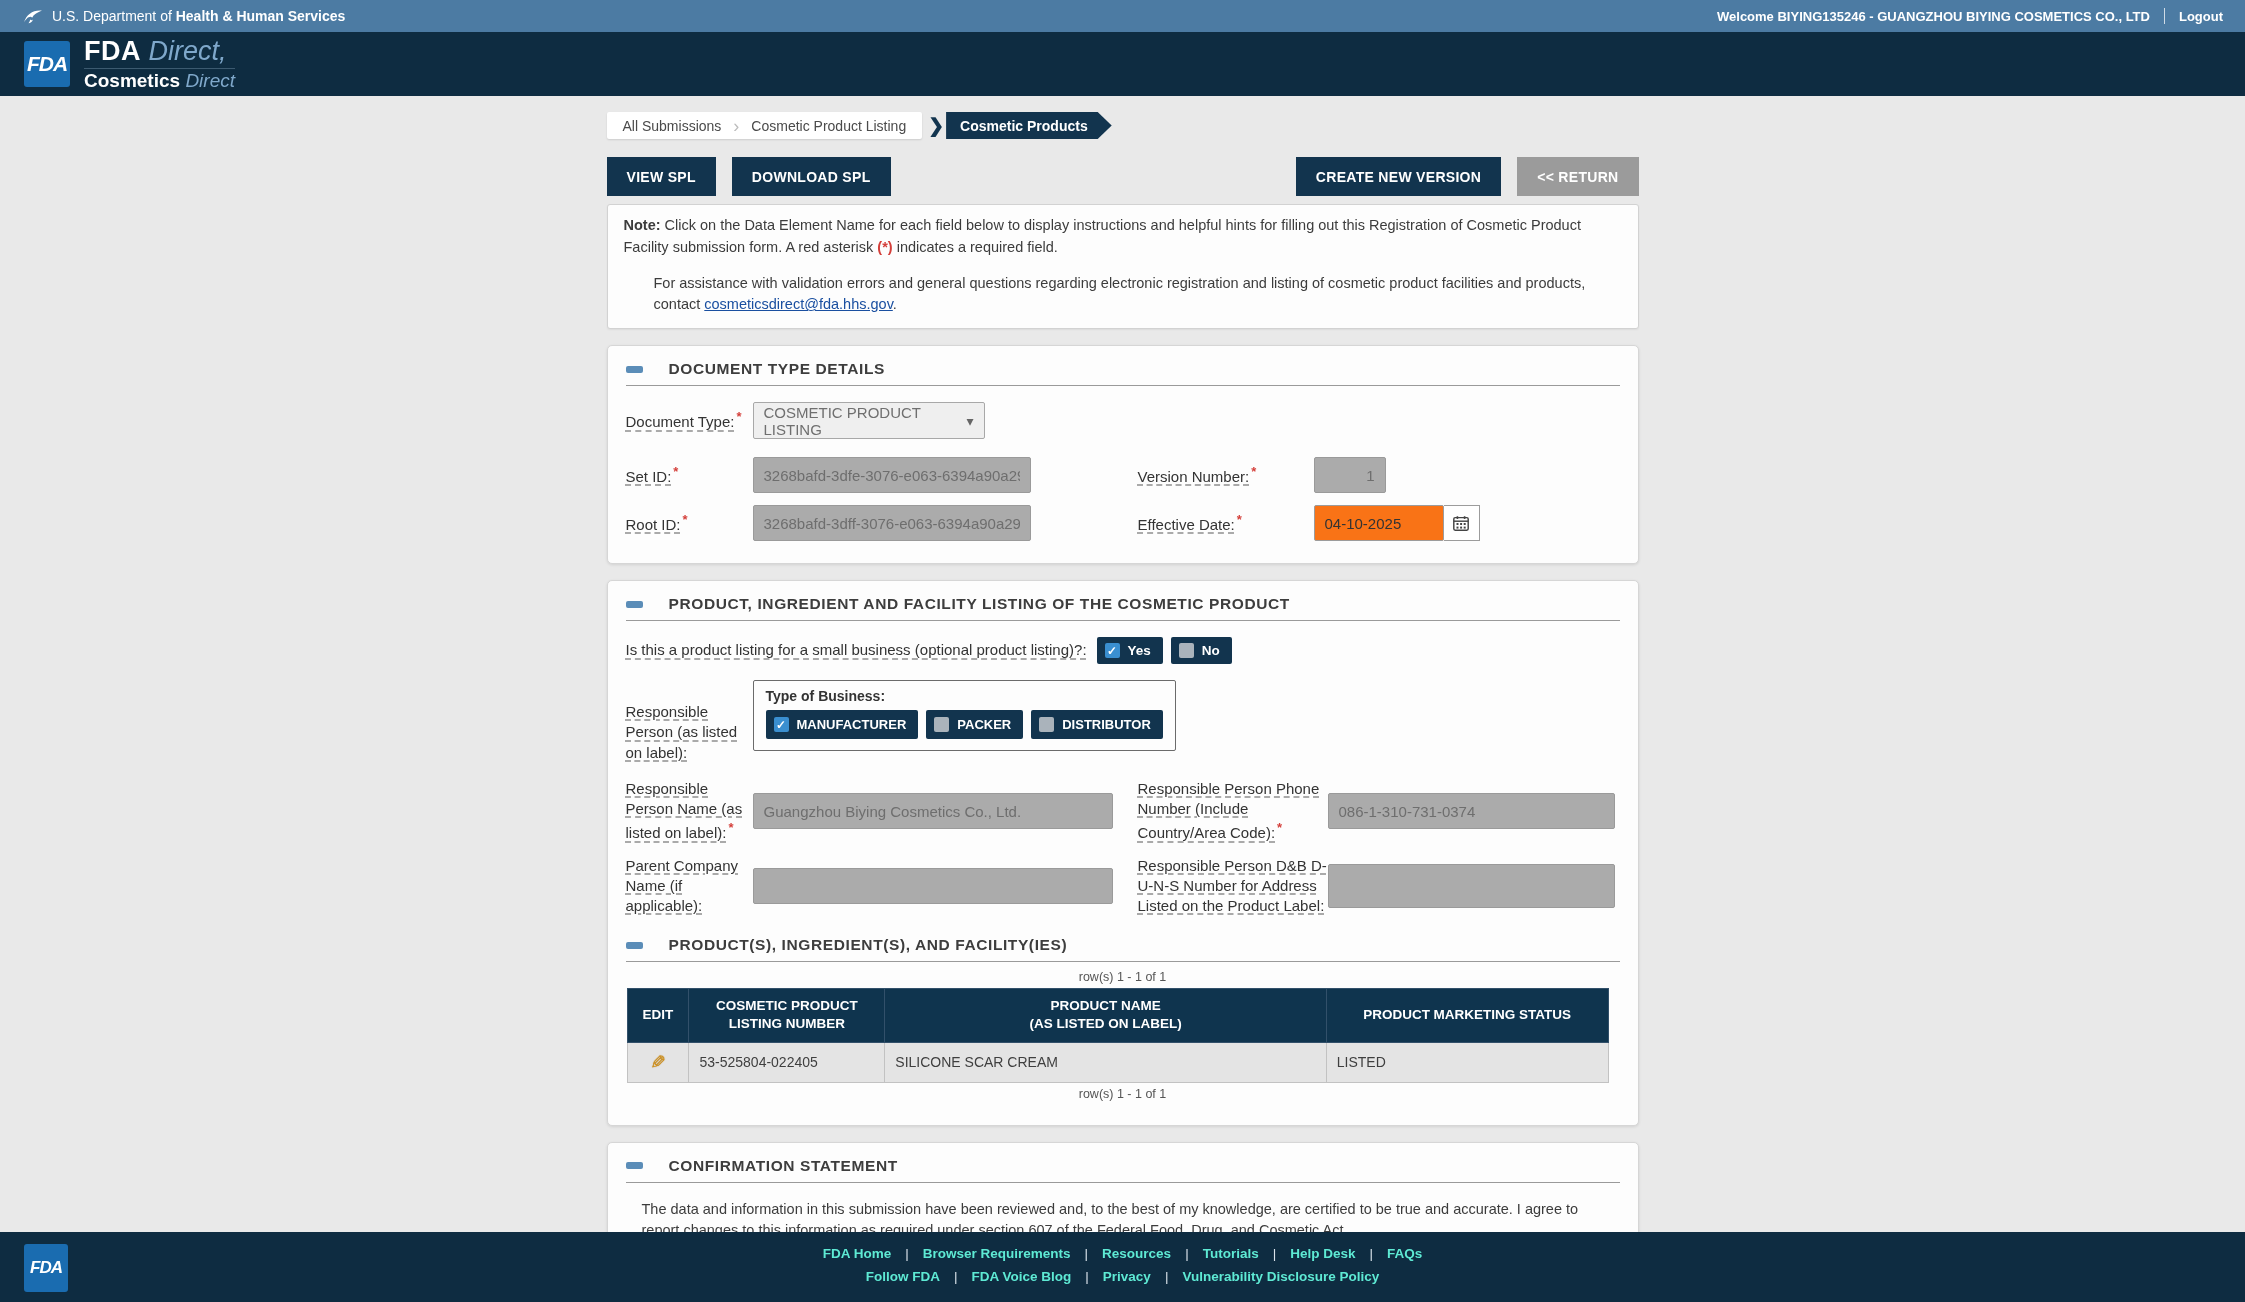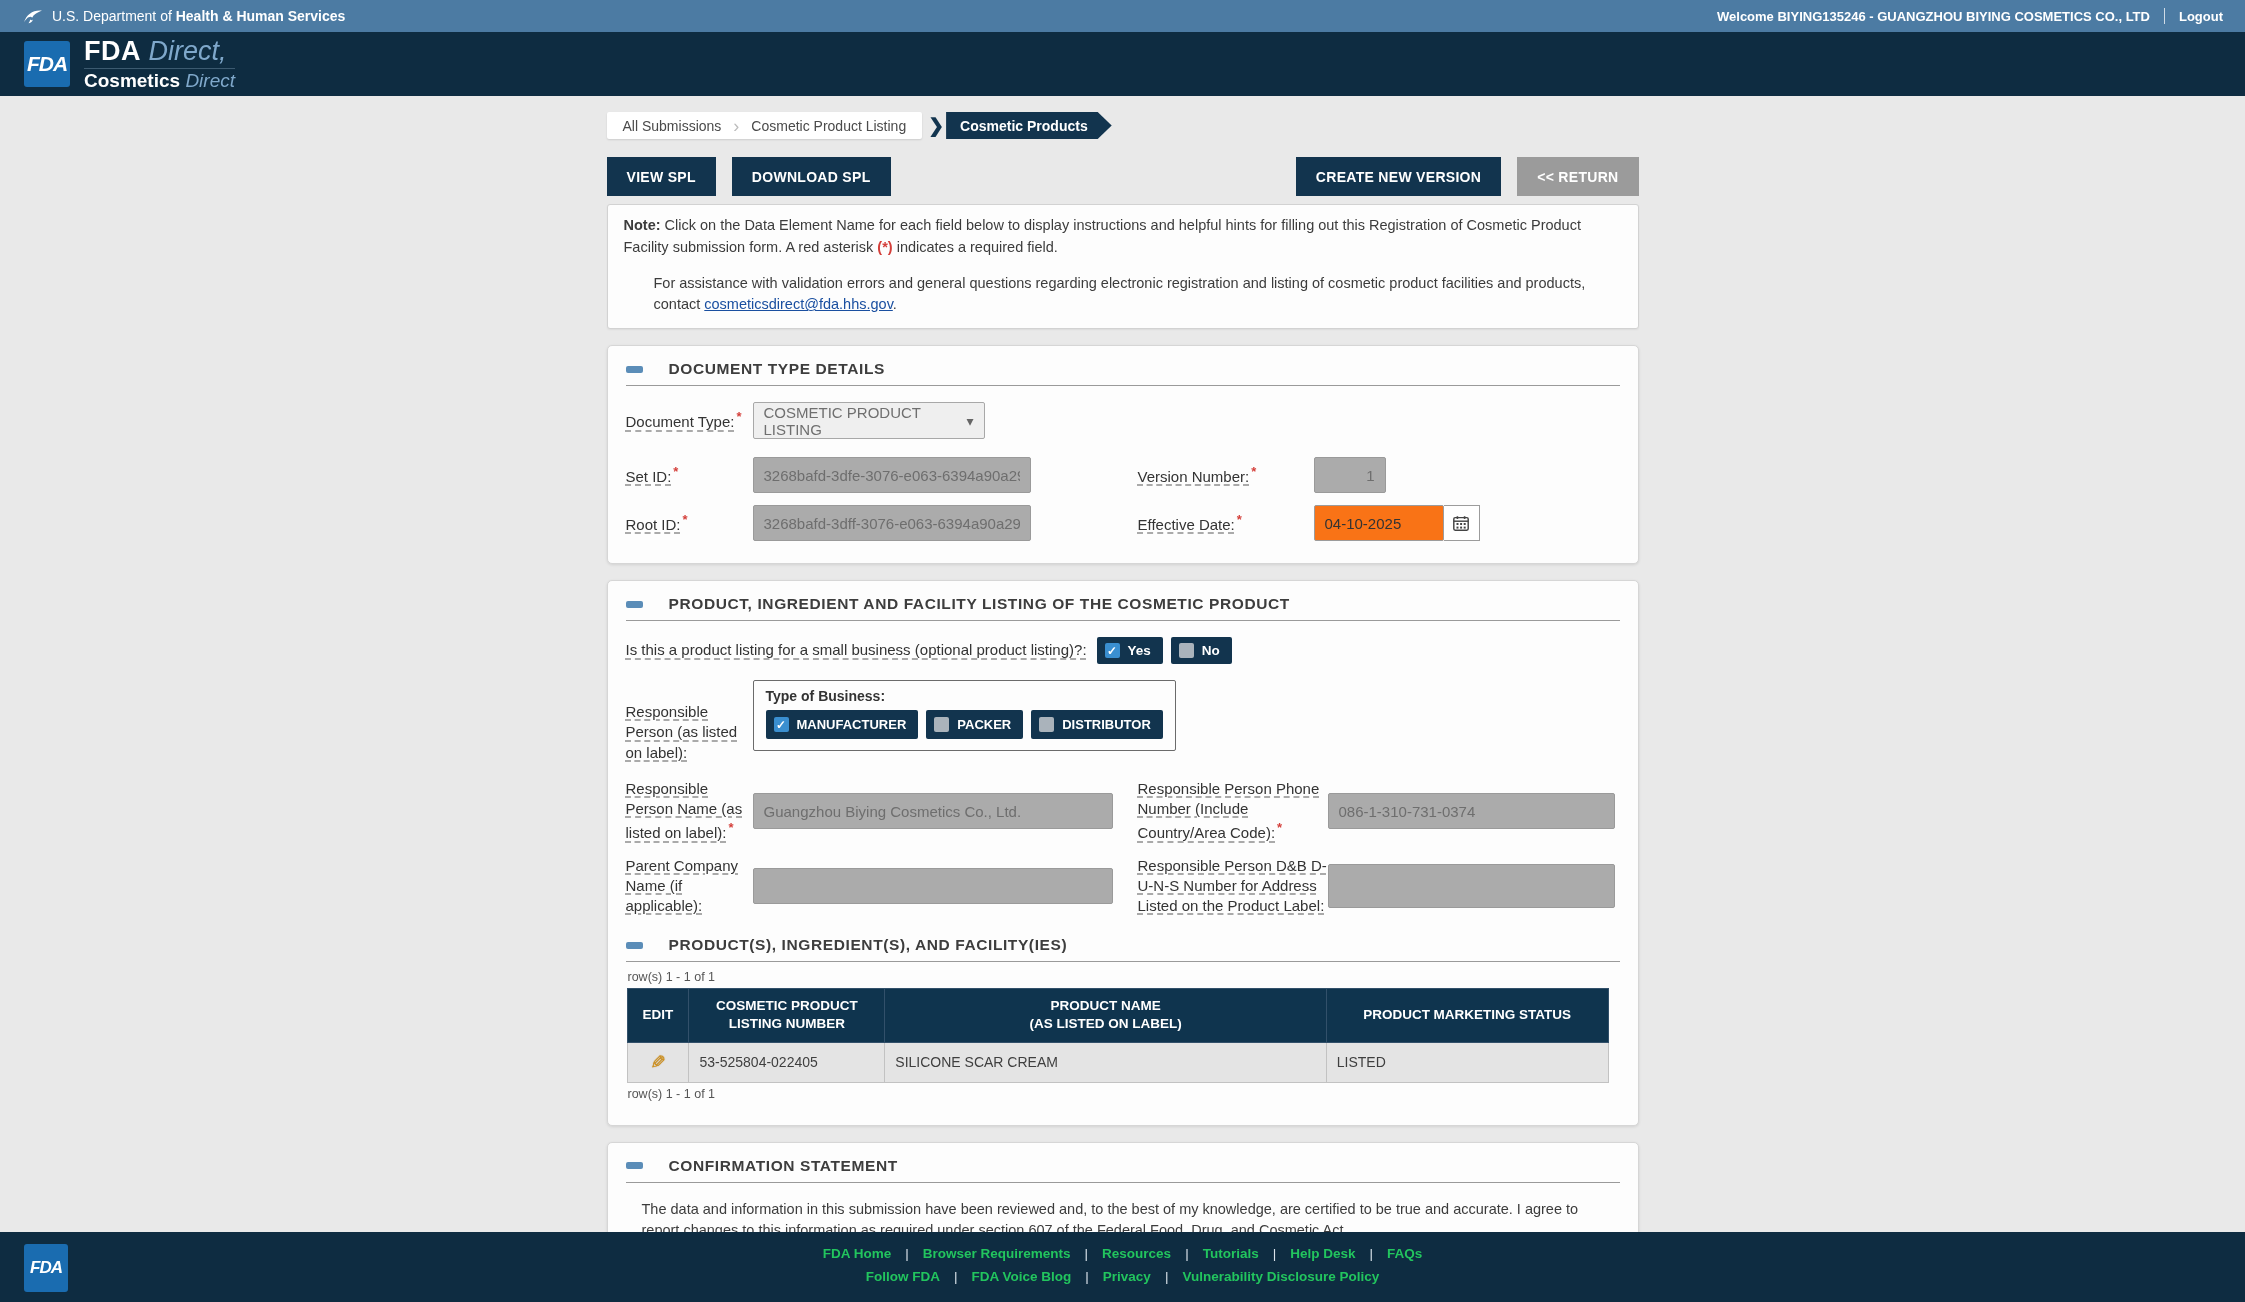--- a/index.html
+++ b/index.html
@@ -79,21 +79,21 @@
   .cbox { width:15px; height:15px; border-radius:2px; display:flex; align-items:center; justify-content:center; font-size:12px; color:#fff; }
   .cbox-on { background:#3a8fd0; }
   .cbox-off { background:#aab3bb; }
 
   .biz-box { border:1px solid #6b6b6b; border-radius:2px; padding:7px 12px 11px; display:inline-block; background:#fdfdfd; }
   .biz-title { font-size:14px; font-weight:bold; color:#333; margin-bottom:6px; }
   .biz-btns { display:flex; gap:8px; }
   .toggle-biz { height:29px; font-size:13px; }
 
   
-  .rowcount { text-align:left; font-size:12.5px; color:#555; margin:4px 2px; }
+  .rowcount { text-align:center; font-size:12.5px; color:#555; margin:4px 2px; }
   table.ptable { border-collapse:collapse; width:982px; margin-left:1px; }
   .ptable th { background:#0f344e; color:#fff; font-size:13.5px; font-weight:bold; text-align:center; padding:8px 6px; border:1px solid #32506a; line-height:1.35; }
   .ptable td { background:#e4e4e4; font-size:14px; color:#3f3f3f; padding:8px 10px; border:1px solid #c2c2c2; }
   .col-edit { width:62px; } .col-num { width:196px; } .col-name { width:442px; } .col-status { width:282px; }
   .pencil { color:#d4941e; font-size:19px; display:inline-block; transform:scaleX(-1); cursor:pointer; text-shadow:0 0 1px #a46a00; }
   td.center { text-align:center; }
 
   
   .confirm-indent { margin-left:16px; }
   .confirm-body { font-size:14.5px; color:#3c3c3c; line-height:1.5; width:940px; }
@@ -104,21 +104,21 @@
   .agree-btn .cbox { width:17px; height:17px; }
   .confirm-right { margin-left:auto; }
   .c-row { display:flex; align-items:center; margin-bottom:14px; }
   .c-lbl { width:178px; flex:none; }
   .date-wrap { display:flex; align-items:center; }
 
   
   .footer { position:absolute; left:0; bottom:0; width:100%; height:70px; background:#0e2c41; }
   .footer-links { display:flex; justify-content:center; align-items:center; gap:14px; padding-top:14px; font-size:13.5px; font-weight:bold; color:#fff; }
   .footer-links.second { padding-top:8px; }
-  .flink { color:#22c55e; text-decoration:none; cursor:pointer; white-space:nowrap; }
+  .flink { color:#5eead4; text-decoration:none; cursor:pointer; white-space:nowrap; }
   .fsep { color:#d9e2ea; font-weight:normal; }
   .footer-logo { position:absolute; left:24px; top:12px; width:44px; height:48px; background:#1a6cb0; color:#fff; font-weight:bold; font-style:italic; font-size:17px; display:flex; align-items:center; justify-content:center; border-radius:3px; letter-spacing:-1px; }
 
   .eagle svg { display:block; }
   .ver-right { text-align:right; }
 </style>
 </head>
 <body>
 
 <div class="utility-bar">

